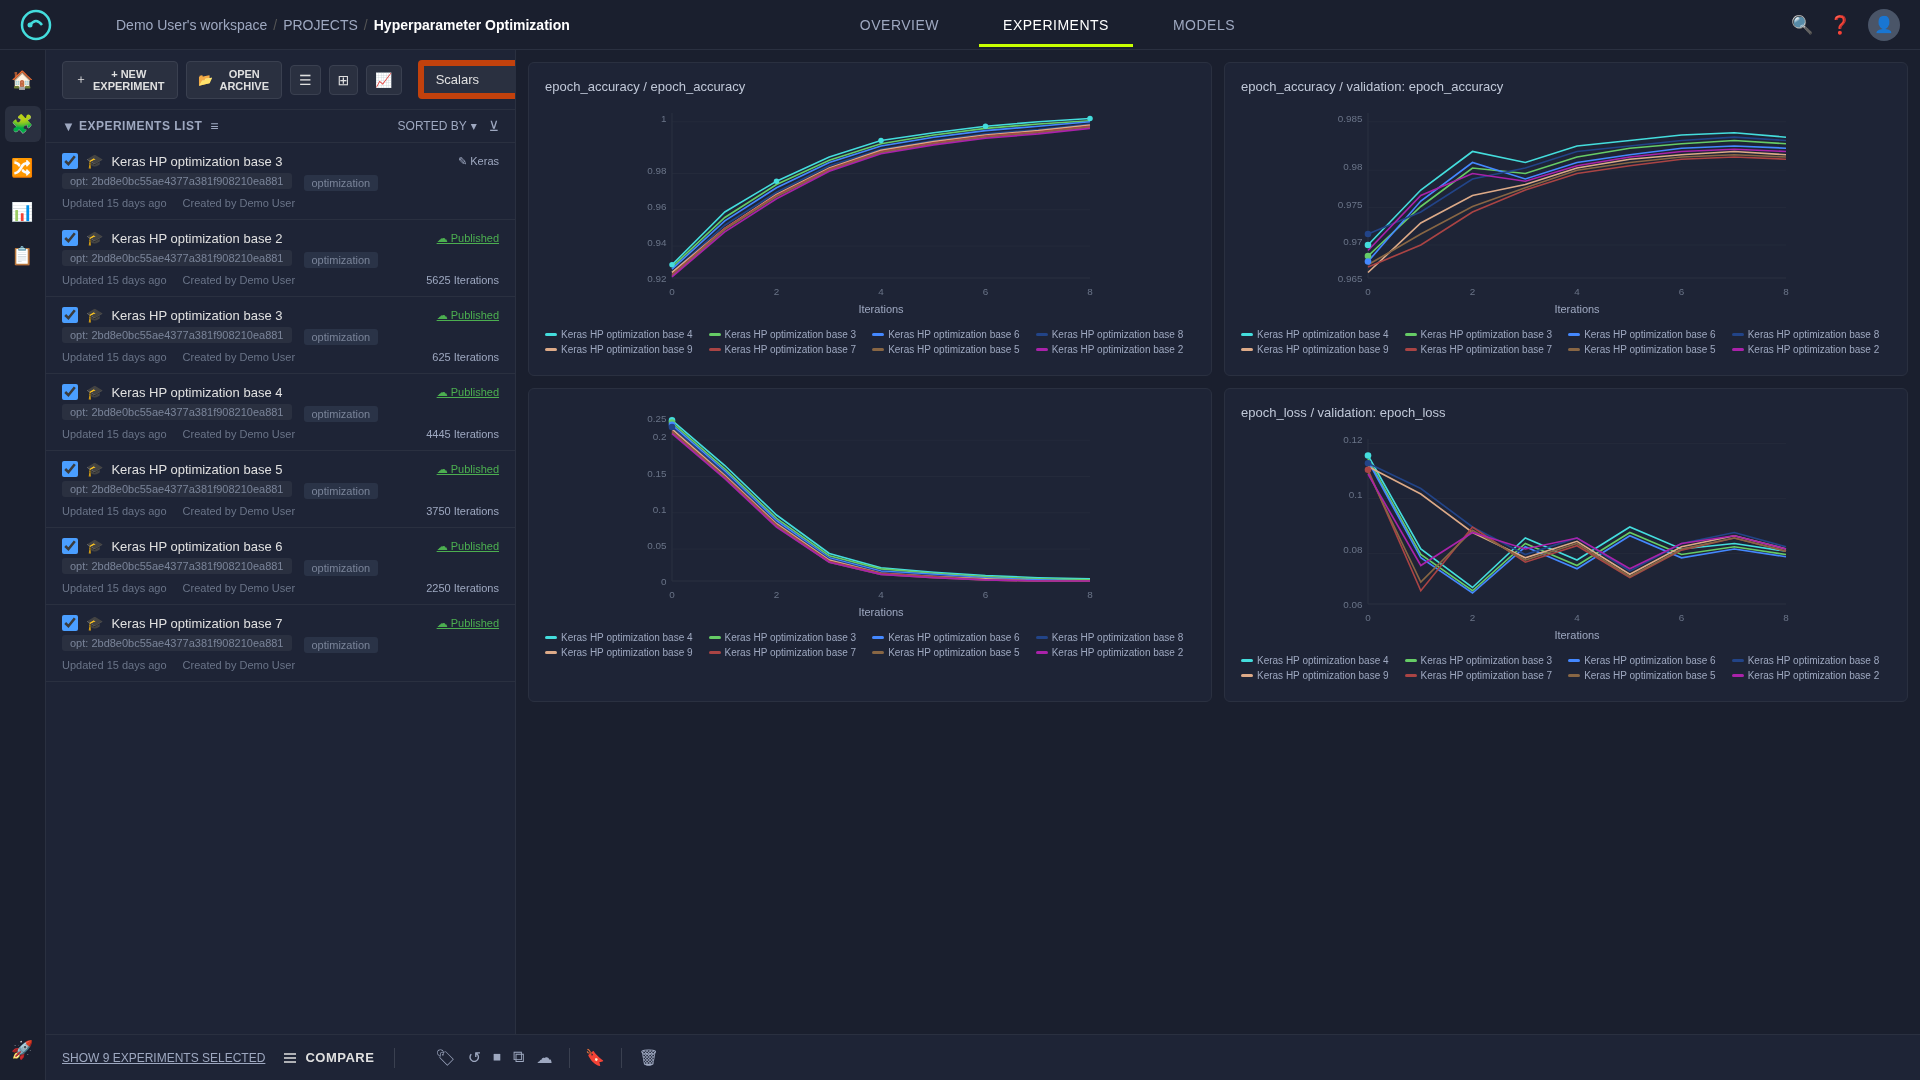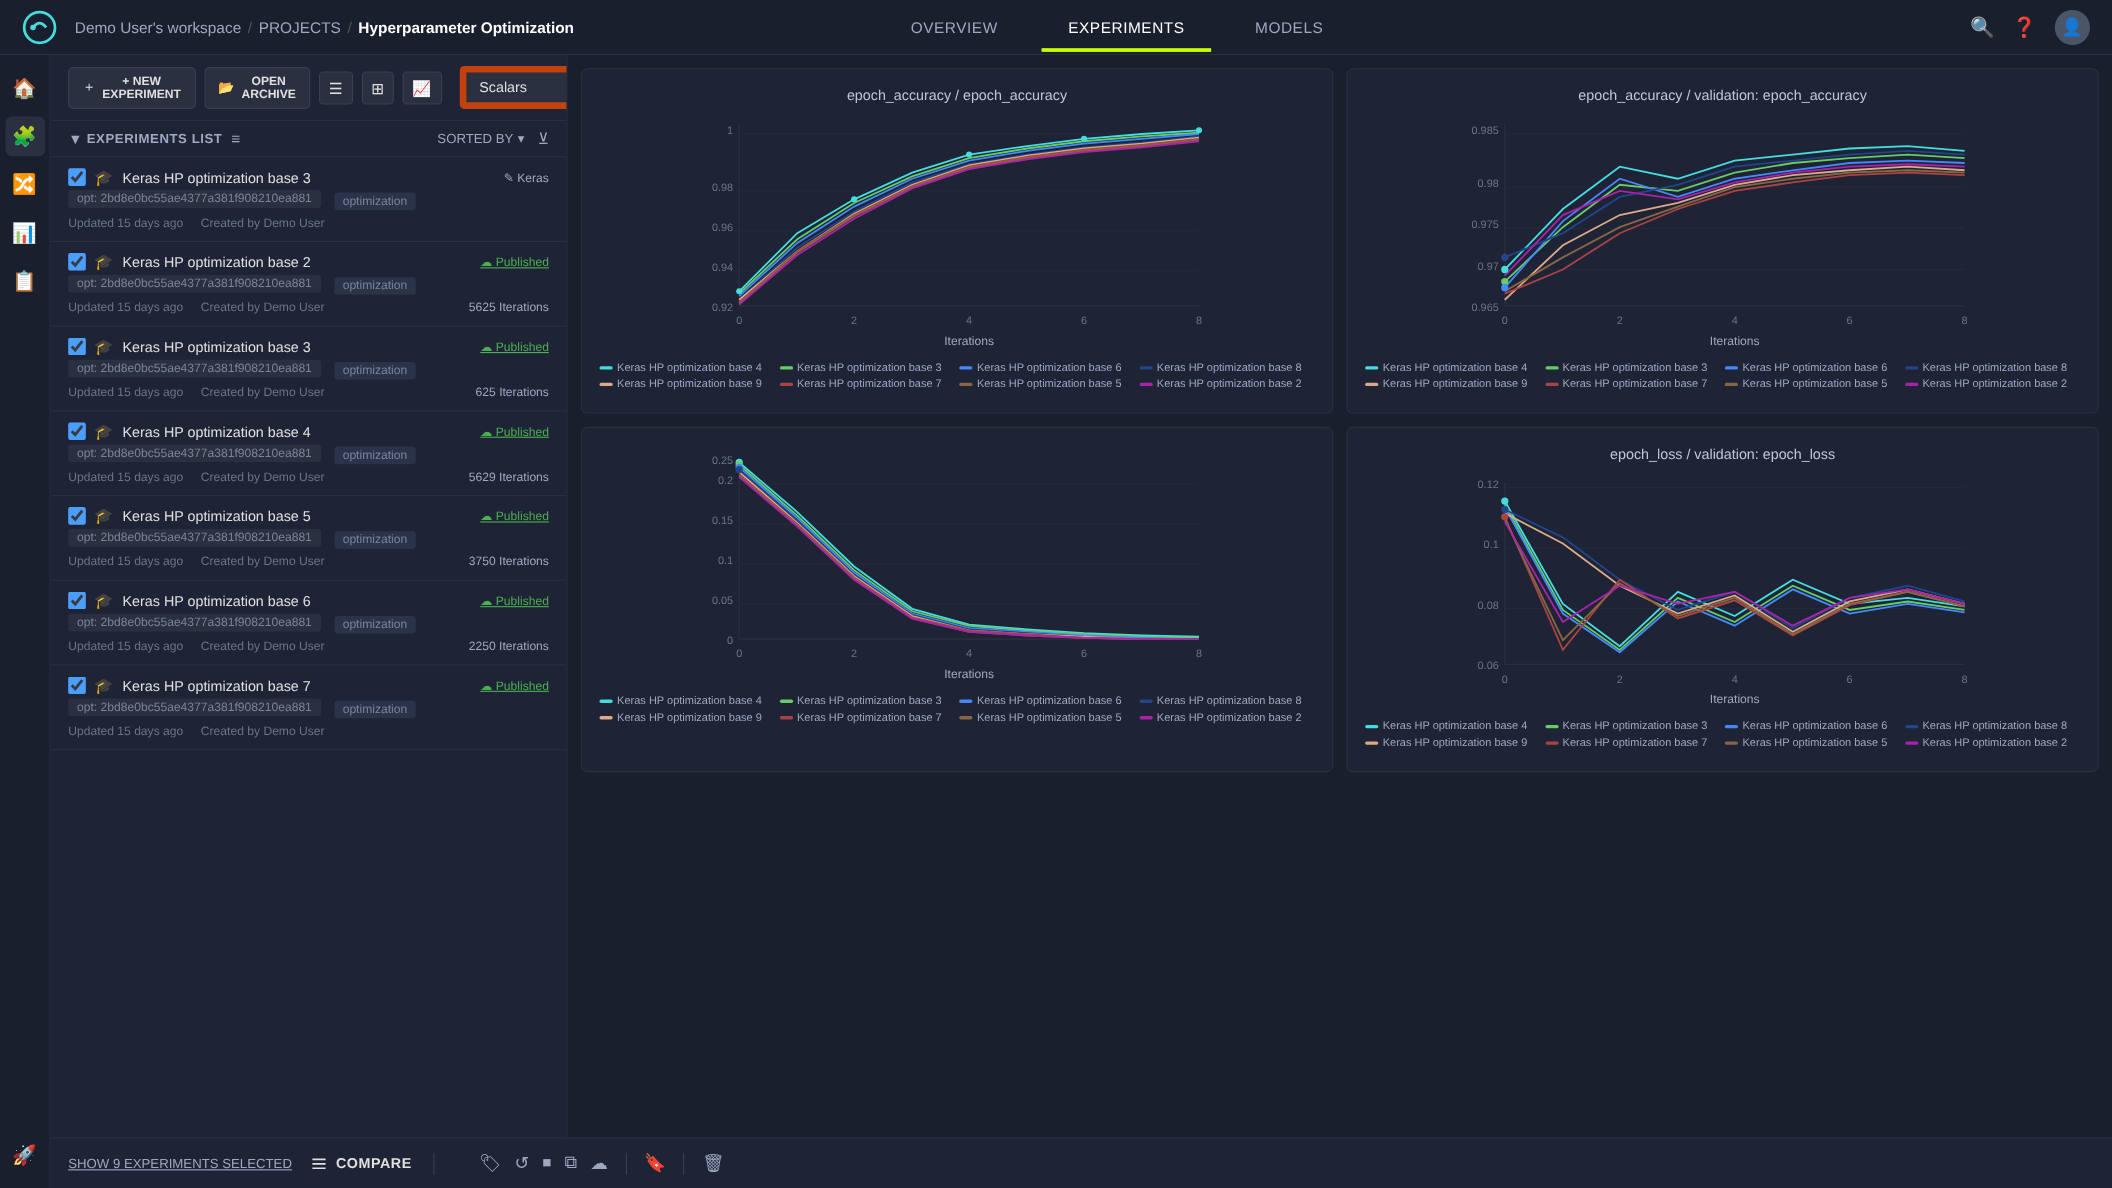--- a/index.html
+++ b/index.html
@@ -42,21 +42,21 @@
     .badge-published { background: transparent; color: #4caf50; font-size: 11px; display: flex; align-items: center; gap: 3px; text-decoration: underline; }
     .exp-opt { font-size: 11px; color: #7a8499; background: #2a3040; border-radius: 3px; padding: 2px 8px; display: inline-block; margin-bottom: 4px; }
     .exp-tag { font-size: 11px; color: #7a8499; background: #2a3347; border-radius: 3px; padding: 2px 8px; display: inline-block; margin-left: 6px; }
     .exp-meta { font-size: 11px; color: #6a7488; display: flex; align-items: flex-start; gap: 16px; }
     .exp-iterations { margin-left: auto; font-size: 11px; color: #9ea8c0; }
 
     
     .charts-area { flex: 1; background: #1a1f2e; overflow-y: auto; padding: 12px; }
     .charts-grid { display: grid; grid-template-columns: 1fr 1fr; gap: 12px; }
     .chart-card { background: #1e2436; border: 1px solid #2a3040; border-radius: 6px; padding: 16px; }
-    .chart-title { text-align: center; font-size: 13px; color: #c0c8d8; margin-bottom: 8px; }
+    .chart-title { font-size: 13px; color: #c0c8d8; margin-bottom: 8px; }
 
     svg.chart { width: 100%; height: 220px; }
 
     .legend { display: flex; flex-wrap: wrap; gap: 4px 16px; padding: 4px 0; font-size: 10px; color: #9ea8c0; }
     .legend-item { display: flex; align-items: center; gap: 4px; }
     .legend-dot { width: 12px; height: 3px; border-radius: 2px; display: inline-block; }
 
     
     .bottom-bar { position: fixed; bottom: 0; left: 46px; right: 0; height: 46px; background: #1e2436; border-top: 1px solid #2a3040; display: flex; align-items: center; padding: 0 16px; gap: 16px; }
     .show-selected { font-size: 12px; color: #9ea8c0; text-decoration: underline; cursor: pointer; }
@@ -85,21 +85,21 @@
 
 <div class="top-nav">
   <div class="logo" style="width:32px;height:32px;background:#1a1f2e;display:flex;align-items:center;justify-content:center;">
     <svg width="32" height="32" viewBox="0 0 32 32">
       <circle cx="16" cy="16" r="14" fill="none" stroke="#4dd" stroke-width="2.5"></circle>
       <path d="M10 16 Q16 8 22 16" stroke="#4dd" stroke-width="2.5" fill="none"></path>
       <circle cx="10" cy="16" r="2.5" fill="#4dd"></circle>
     </svg>
   </div>
   <div class="breadcrumb">
-    <span style="color:#9ea8c0;cursor:pointer;">Demo User's workspace</span>
+    <span style="color:#9ea8c0;cursor:pointer;margin-left:48px;">Demo User's workspace</span>
     <span style="color:#555;">/</span>
     <span style="color:#9ea8c0;cursor:pointer;">PROJECTS</span>
     <span style="color:#555;">/</span>
     <span style="color:#fff;font-weight:600;">Hyperparameter Optimization</span>
   </div>
   <div class="nav-tabs">
     <div class="nav-tab" style="color:#9ea8c0;">OVERVIEW</div>
     <div class="nav-tab active" style="color:#fff;position:relative;">EXPERIMENTS<span style="position:absolute;bottom:0;left:0;right:0;height:3px;background:#c8ff00;display:block;"></span></div>
     <div class="nav-tab" style="color:#9ea8c0;">MODELS</div>
   </div>
@@ -215,21 +215,21 @@
         <span class="exp-name">Keras HP optimization base 4</span>
         <span class="badge-published">☁ Published</span>
       </div>
       <div class="exp-row2">
         <span class="exp-opt">opt: 2bd8e0bc55ae4377a381f908210ea881</span>
         <span class="exp-tag">optimization</span>
       </div>
       <div class="exp-meta">
         <span>Updated 15 days ago</span>
         <span>Created by Demo User</span>
-        <span class="exp-iterations">5629 Iterations</span>
+        <span class="exp-iterations">4445 Iterations</span>
       </div>
     </div>
         <div class="exp-item">
       <div class="exp-item-header">
         <input type="checkbox" class="exp-checkbox" checked="" style="">
         <span class="exp-icon">🎓</span>
         <span class="exp-name">Keras HP optimization base 5</span>
         <span class="badge-published">☁ Published</span>
       </div>
       <div class="exp-row2">

